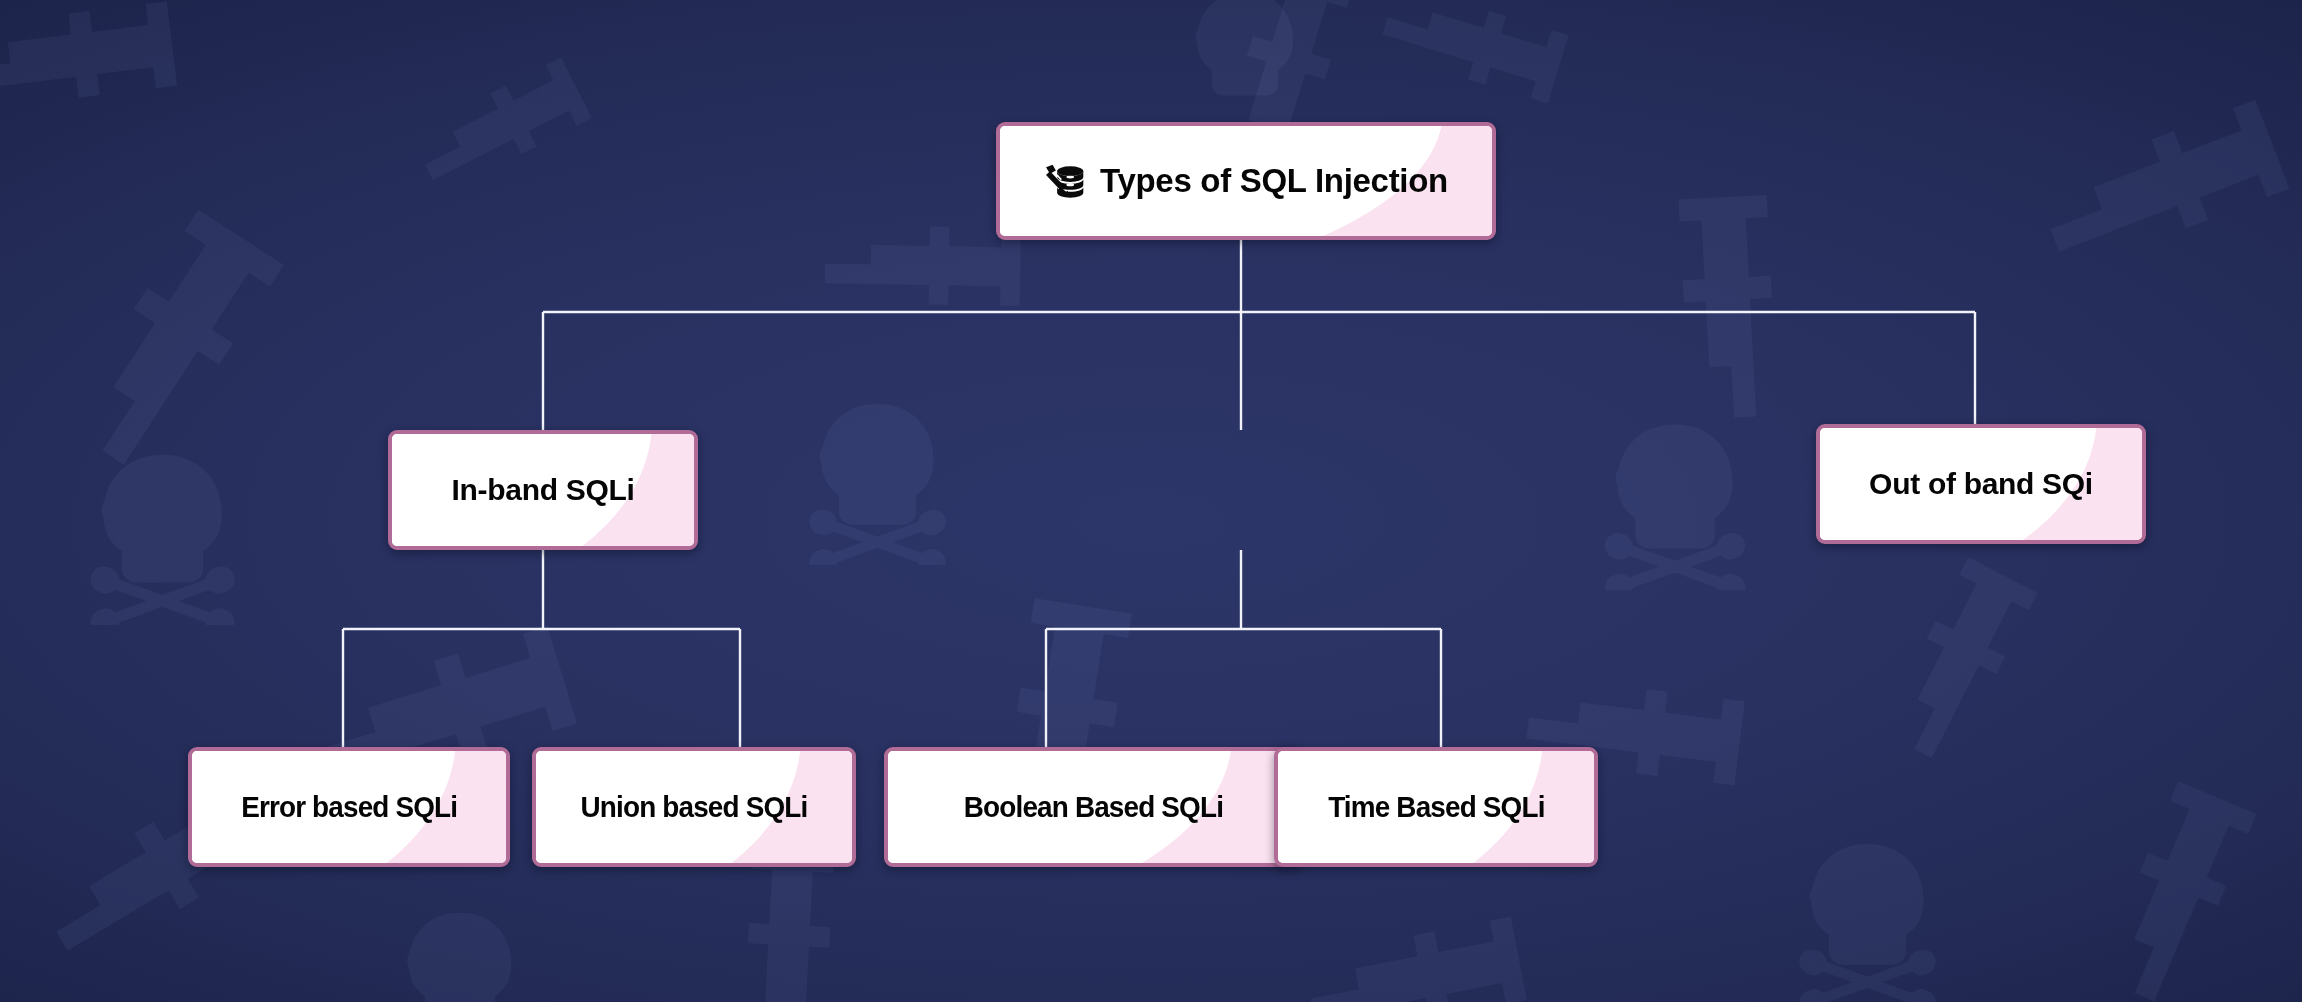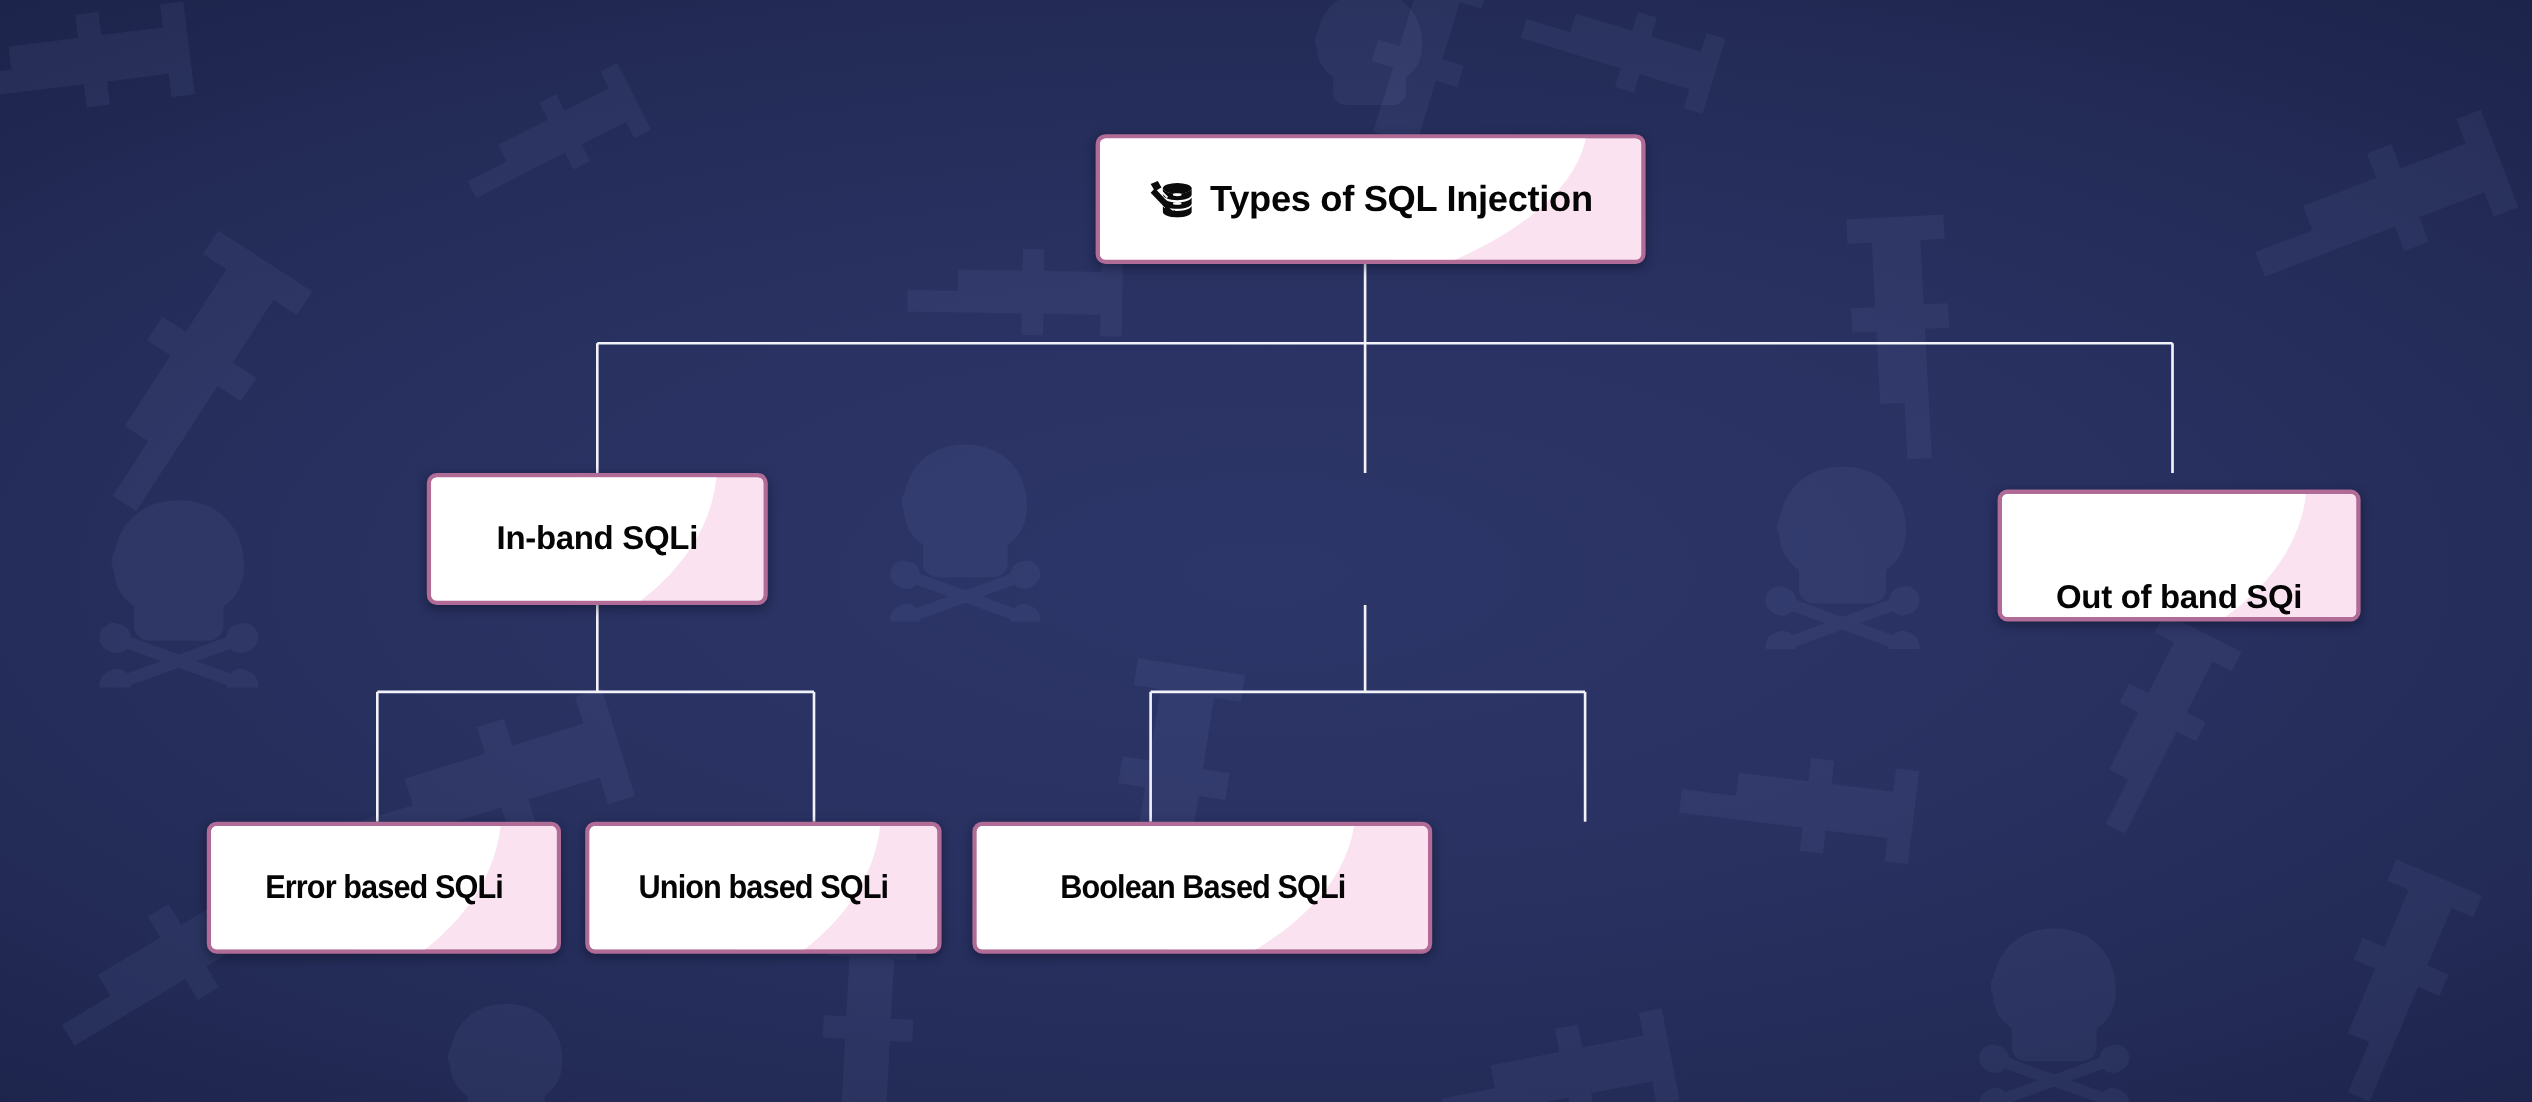--- a/index.html
+++ b/index.html
@@ -74,21 +74,21 @@
   
   #card-root{left:996px;top:122px;width:500px;height:118px;}
   #card-root .label{font-size:33px;}
   #card-root .wedge .fill{width:46%;}
   #card-root .wedge .sweep{width:92%;height:168%;top:-14%;}
   .db-icon{width:42px;height:34px;flex:0 0 auto;display:block;}
 
   
   #card-inband{left:388px;top:430px;width:310px;height:120px;}
   #card-blind{left:1103px;top:430px;width:310px;height:120px;}
-  #card-oob{left:1816px;top:445px;width:330px;height:120px;align-items:flex-end;}
+  #card-oob{left:1816px;top:424px;width:330px;height:120px;}
   .lvl2 .label{font-size:30px;}
   .lvl2 .wedge .fill{width:56%;}
   .lvl2 .wedge .sweep{width:88%;height:166%;top:-12%;}
 
   
   #card-error{left:188px;top:747px;width:322px;height:120px;}
   #card-union{left:532px;top:747px;width:324px;height:120px;}
   #card-boolean{left:884px;top:747px;width:418px;height:120px;}
   #card-time{left:1274px;top:747px;width:324px;height:120px;}
   .lvl3 .label{font-size:30px;letter-spacing:-.9px;transform:scaleX(.93);transform-origin:center;}
@@ -306,14 +306,21 @@
   </div>
 
   <div class="card lvl3" id="card-boolean">
     <div class="wedge">
       <div class="fill"></div>
         <div class="sweep"></div>
     </div>
     <span class="label">Boolean Based SQLi</span>
   </div>
 
+  <div class="card lvl3" id="card-time">
+    <div class="wedge">
+      <div class="fill"></div>
+        <div class="sweep"></div>
+    </div>
+    <span class="label">Time Based SQLi</span>
+  </div>
 
 </div>
 
 </body></html>

